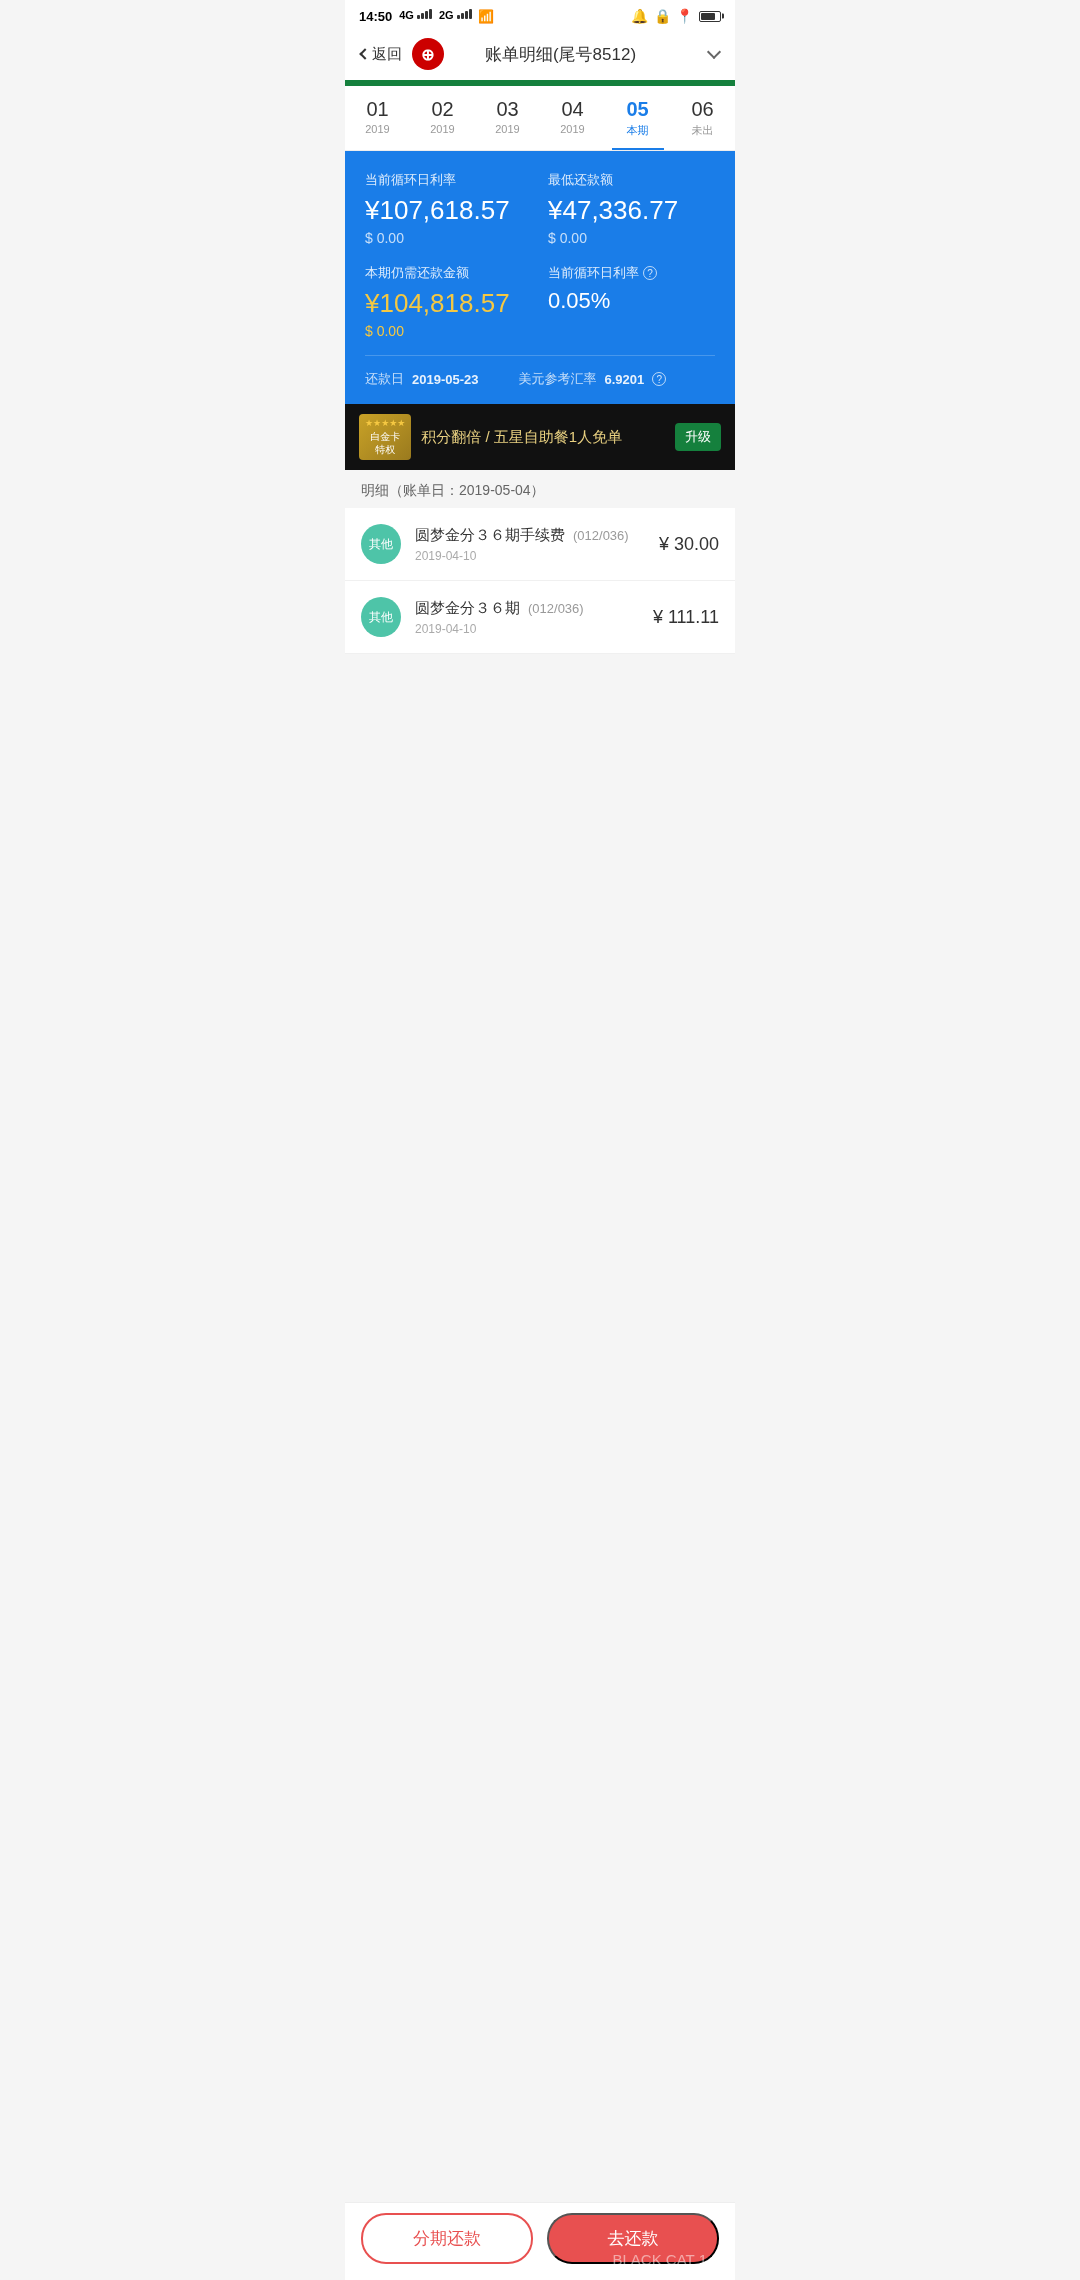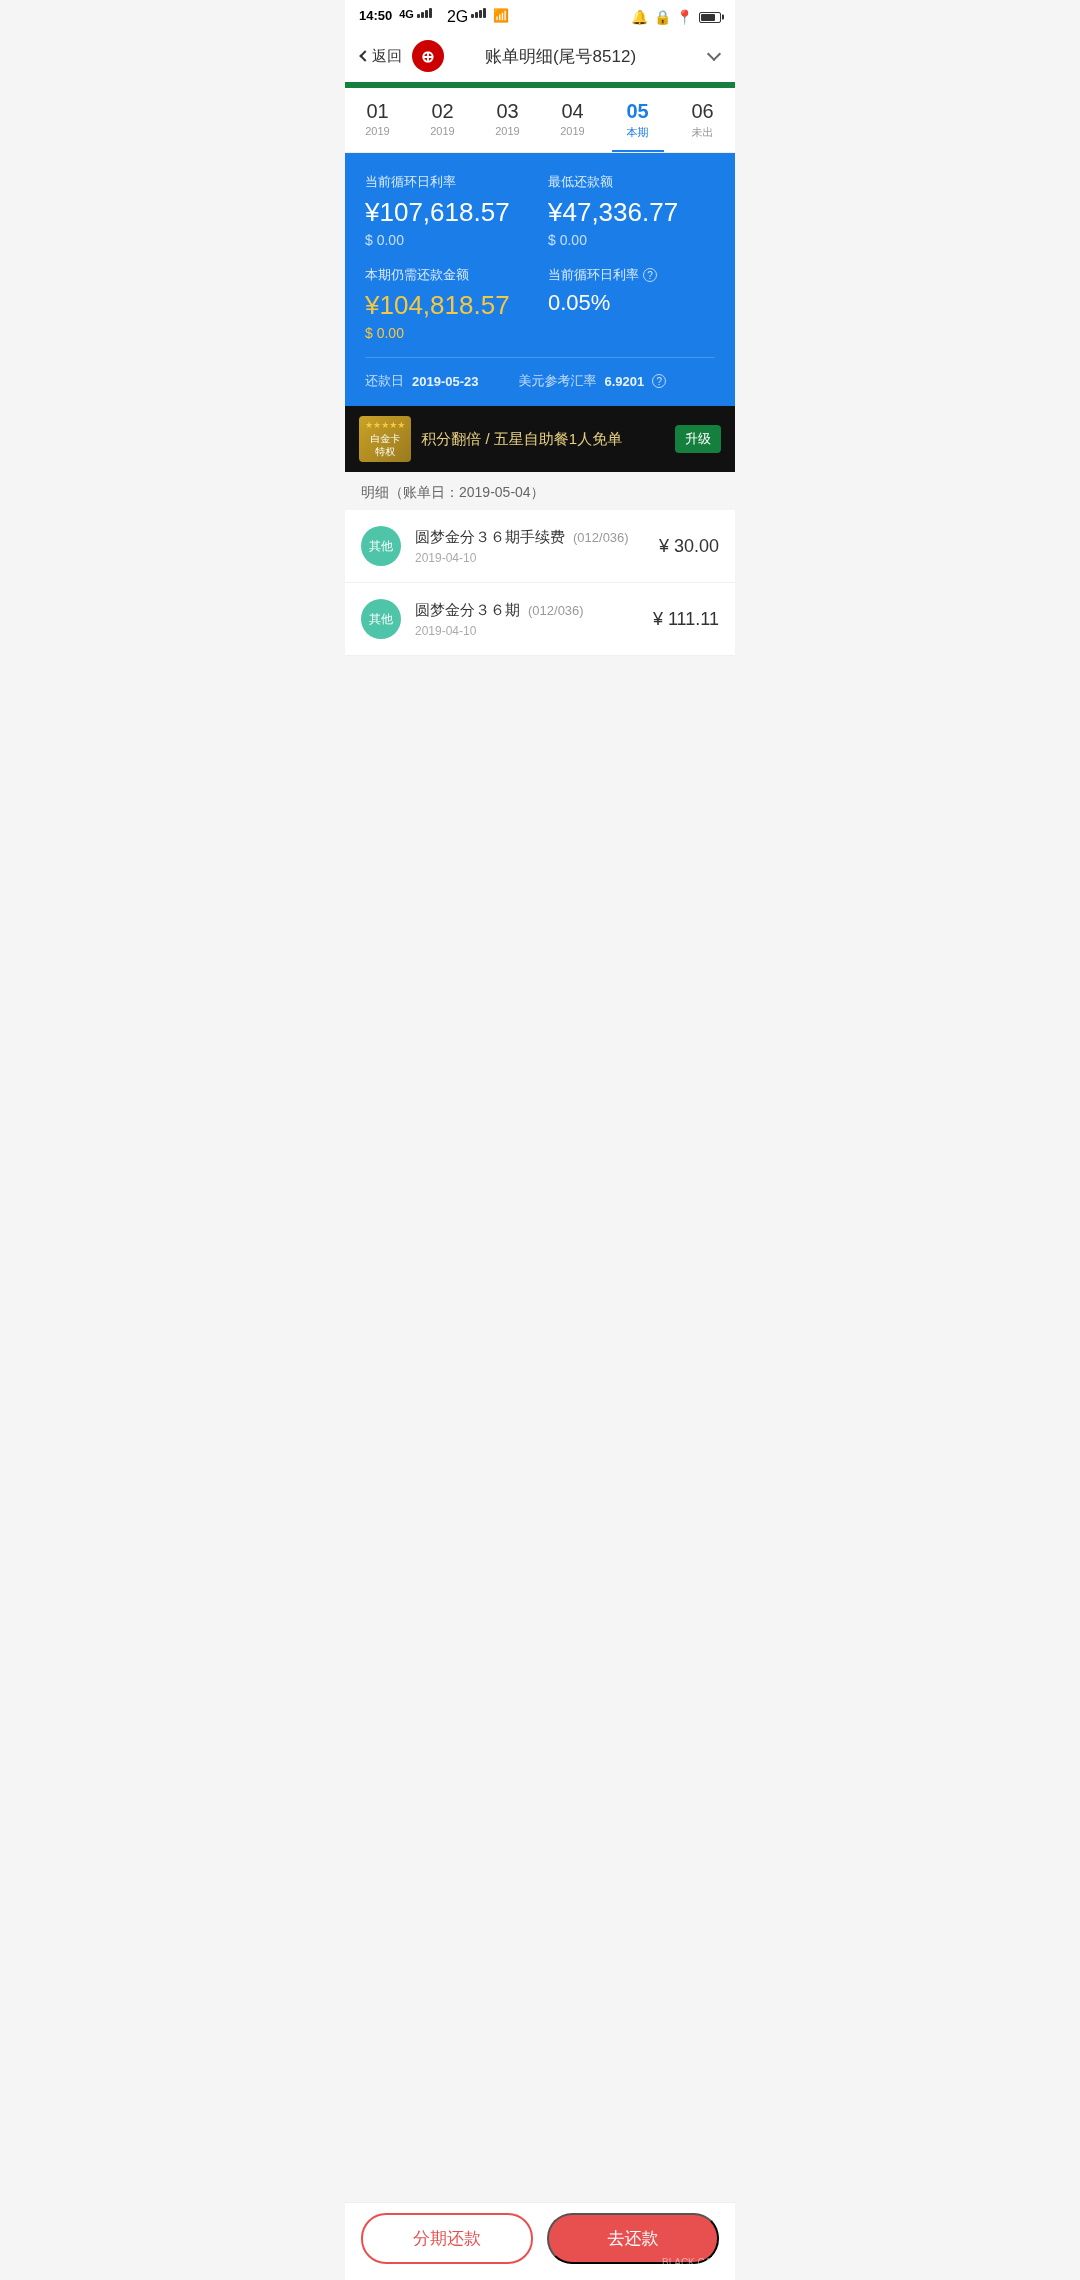--- a/index.html
+++ b/index.html
@@ -345,21 +345,21 @@
 <div class="status-bar">
   <div class="status-left">
     <span>14:50</span>
     <span style="font-size:11px;font-weight:700;margin-left:4px;">4G</span>
     <div class="signal-bars">
       <span style="height:4px;"></span>
         <span style="height:6px;"></span>
         <span style="height:8px;"></span>
         <span style="height:10px;"></span>
     </div>
-    <span style="font-size:16px;font-weight:400;margin-left:12px;">2G</span>
+    <span style="font-size:11px;font-weight:700;margin-left:4px;">2G</span>
     <div class="signal-bars">
       <span style="height:4px;"></span>
         <span style="height:6px;"></span>
         <span style="height:8px;"></span>
         <span style="height:10px;"></span>
     </div>
     <span style="margin-left:4px;font-size:13px;">📶</span>
   </div>
   <div class="status-right">
     <span style="font-size:14px;">🔔</span>
@@ -499,15 +499,15 @@
     <div class="tx-amount">¥ 111.11</div>
   </div>
 </div>
 
 <div style="height:80px;"></div>
 
 <div class="bottom-bar">
   <button class="btn-installment">分期还款</button>
   <button class="btn-pay">
     <span>去还款</span>
-    <span style="font-size:10px;color:rgba(255,255,255,0.5);position:absolute;right:10px;bottom:12px;">BLACK CAT 1</span>
+    <span style="font-size:15px;color:rgba(255,255,255,0.5);position:absolute;right:28px;bottom:12px;">BLACK CAT 1</span>
   </button>
 </div>
 
 </body></html>

